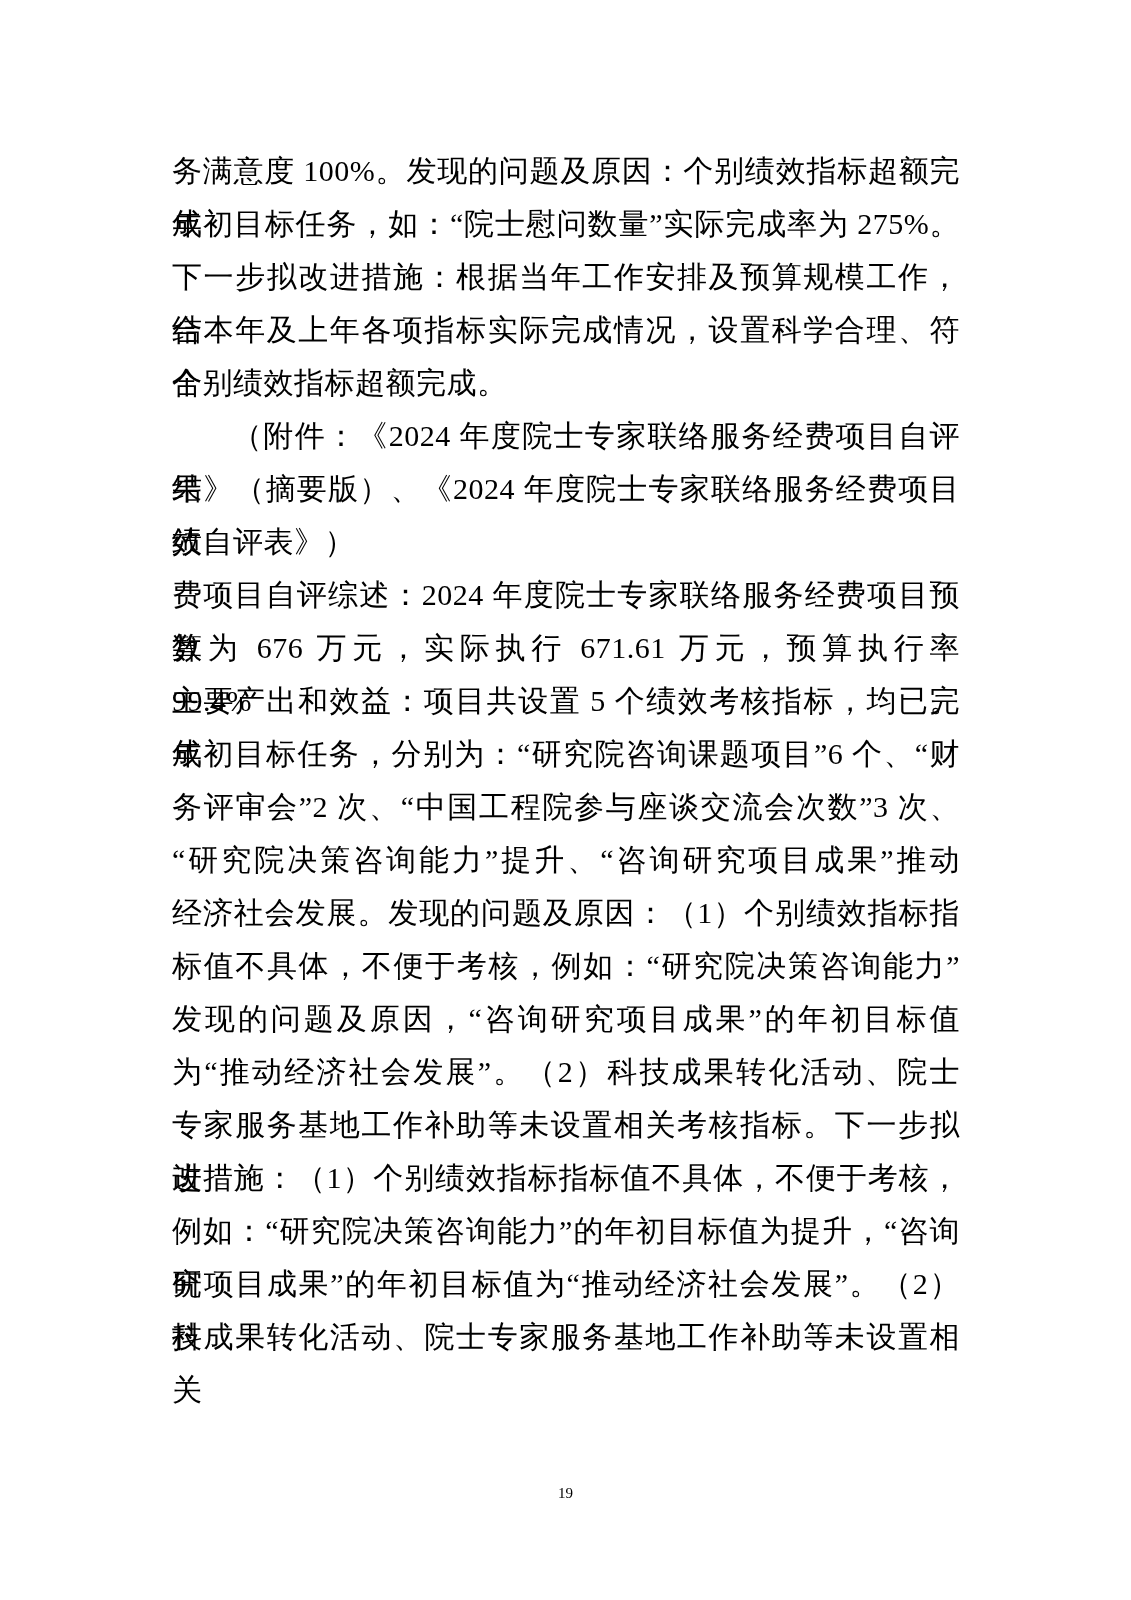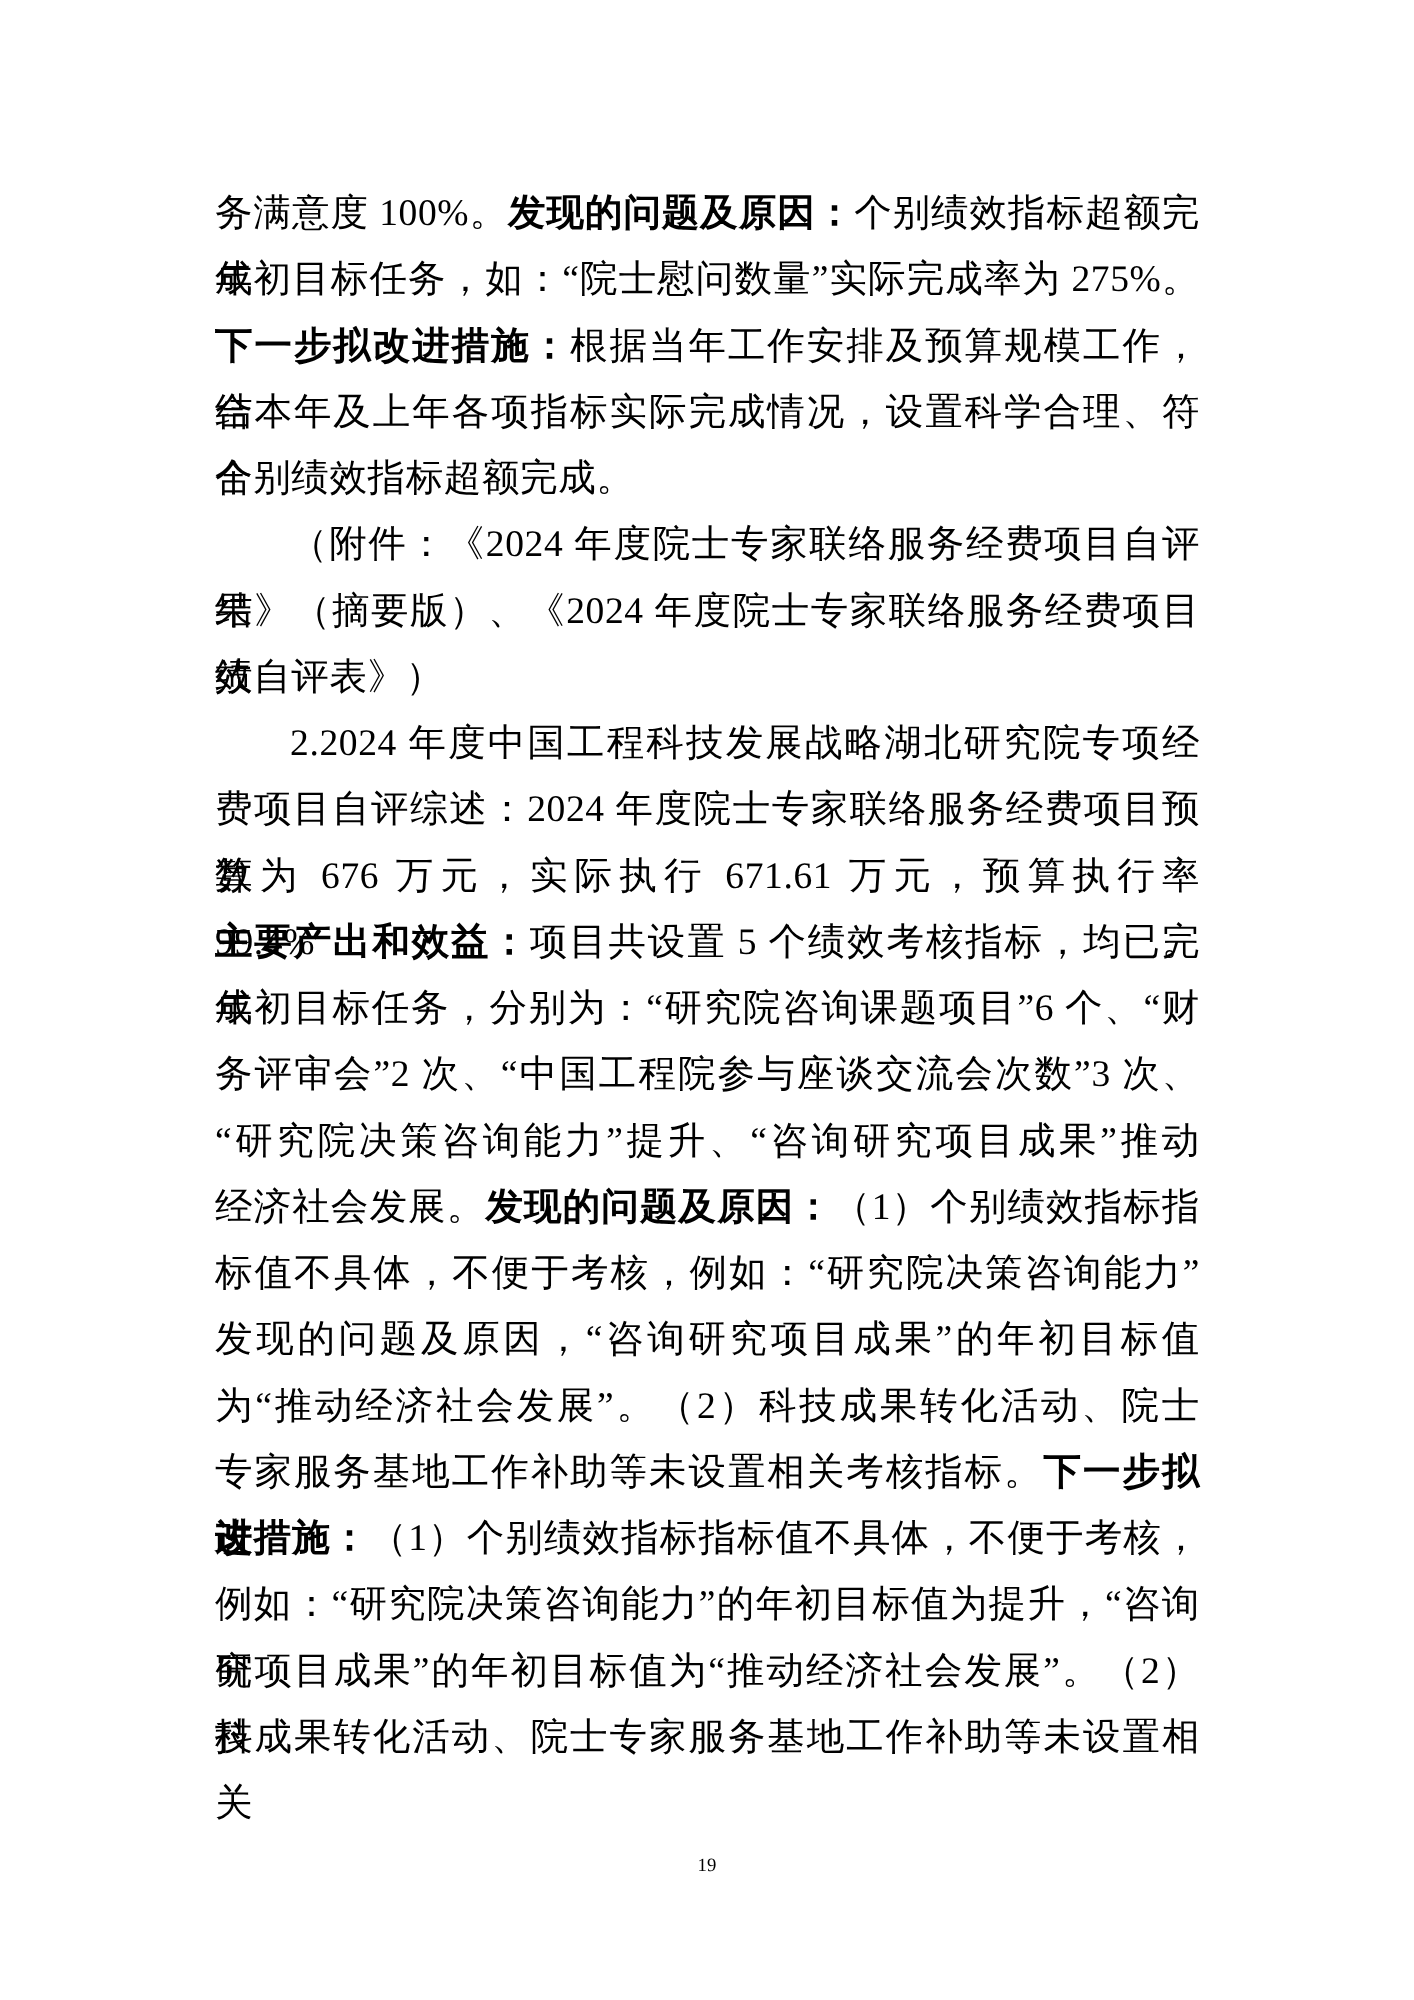--- a/index.html
+++ b/index.html
@@ -30,21 +30,21 @@
     letter-spacing: 0.5px;
     color: #000000;
   }
   .line.fill {
     text-align-last: justify;
   }
   .line.indent {
     text-indent: 60px;
   }
   .run.bold {
-    font-weight: bold;
+    font-weight: normal;
   }
   .page-number {
     position: absolute;
     left: 0;
     top: 1480px;
     width: 100%;
     text-align: center;
     font-size: 15px;
     line-height: 26px;
     color: #000000;
@@ -57,21 +57,20 @@
 <div class="page">
   <div class="text-block">
       <div class="line fill"><span class="run">务满意度 100%。</span><span class="run bold">发现的问题及原因：</span><span class="run">个别绩效指标超额完成</span></div>
       <div class="line fill"><span class="run">年初目标任务，如：“院士慰问数量”实际完成率为 275%。</span></div>
       <div class="line fill"><span class="run bold">下一步拟改进措施：</span><span class="run">根据当年工作安排及预算规模工作，结</span></div>
       <div class="line fill"><span class="run">合本年及上年各项指标实际完成情况，设置科学合理、符合</span></div>
       <div class="line"><span class="run">个别绩效指标超额完成。</span></div>
       <div class="line indent fill"><span class="run">（附件：《2024 年度院士专家联络服务经费项目自评结</span></div>
       <div class="line fill"><span class="run">果》（摘要版）、《2024 年度院士专家联络服务经费项目绩</span></div>
       <div class="line"><span class="run">效自评表》）</span></div>
-      <div class="line indent fill"><span class="run">2.2024 年度中国工程科技发展战略湖北研究院专项经</span></div>
       <div class="line fill"><span class="run">费项目自评综述：2024 年度院士专家联络服务经费项目预算</span></div>
       <div class="line fill"><span class="run">数为 676 万元，实际执行 671.61 万元，预算执行率 99.4%。</span></div>
       <div class="line fill"><span class="run bold">主要产出和效益：</span><span class="run">项目共设置 5 个绩效考核指标，均已完成</span></div>
       <div class="line fill"><span class="run">年初目标任务，分别为：“研究院咨询课题项目”6 个、“财</span></div>
       <div class="line fill"><span class="run">务评审会”2 次、“中国工程院参与座谈交流会次数”3 次、</span></div>
       <div class="line fill"><span class="run">“研究院决策咨询能力”提升、“咨询研究项目成果”推动</span></div>
       <div class="line fill"><span class="run">经济社会发展。</span><span class="run bold">发现的问题及原因：</span><span class="run">（1）个别绩效指标指</span></div>
       <div class="line fill"><span class="run">标值不具体，不便于考核，例如：“研究院决策咨询能力”</span></div>
       <div class="line fill"><span class="run">发现的问题及原因，“咨询研究项目成果”的年初目标值</span></div>
       <div class="line fill"><span class="run">为“推动经济社会发展”。（2）科技成果转化活动、院士</span></div>

